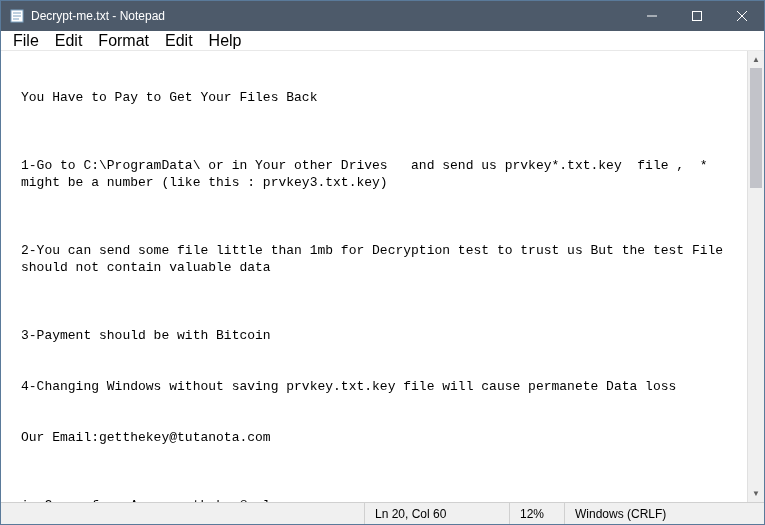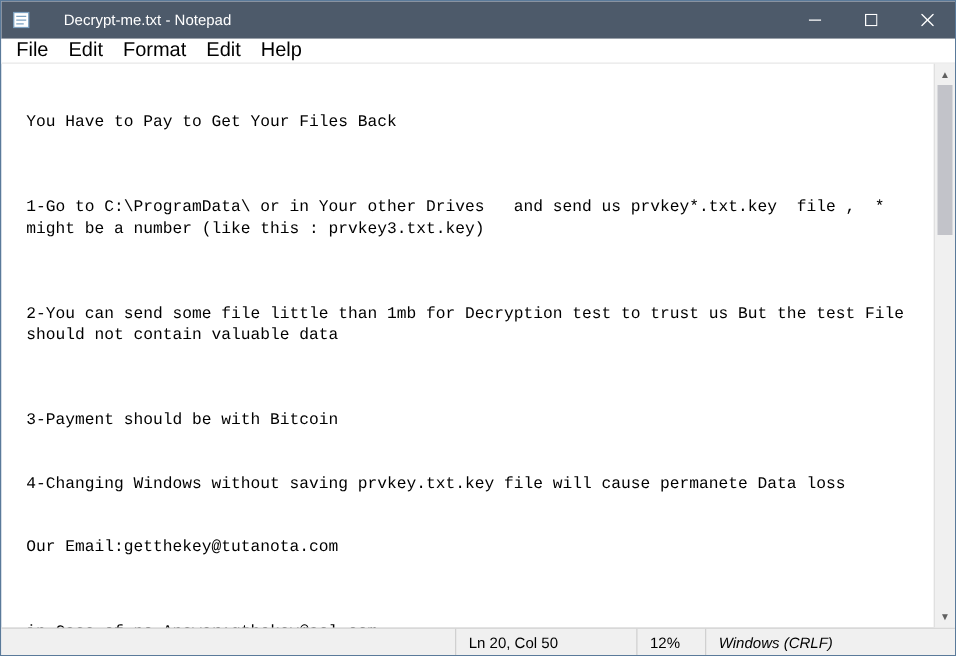--- a/index.html
+++ b/index.html
@@ -16,21 +16,20 @@
       border: 1px solid #5a7a9a;
     }
     .titlebar {
       background: #4d5a6a;
       color: #fff;
       height: 30px;
       display: flex;
       align-items: center;
       padding: 0 0 0 8px;
       font-size: 12px;
-      gap: 20px;
     }
     .titlebar .icon {
       width: 16px;
       height: 16px;
       margin-right: 6px;
       display: inline-flex;
       align-items: center;
       justify-content: center;
     }
     .titlebar .title {
@@ -119,21 +118,21 @@
       height: 100%;
       display: flex;
       align-items: center;
       padding: 0 10px;
     }
     .statusbar .spacer {
       flex: 1;
     }
     .statusbar .cell.ln { width: 145px; }
     .statusbar .cell.zoom { width: 55px; }
-    .statusbar .cell.eol { width: 120px; font-style: italic; }
+    .statusbar .cell.eol { width: 120px; }
     .statusbar .cell.enc { width: 80px; margin-top: 48px; }
   </style>
 </head>
 <body>
 
 <div class="titlebar">
   <span class="icon">
     <svg width="14" height="14" viewBox="0 0 14 14">
       <rect x="1" y="1" width="12" height="12" fill="#fff" stroke="#7da2c1" stroke-width="1"></rect>
       <line x1="3" y1="4" x2="11" y2="4" stroke="#7da2c1" stroke-width="1"></line>
@@ -198,17 +197,17 @@
 in Case of no Answer:gthekey@aol.com</div>
   <div class="scrollbar-v">
     <div class="arrow up">▲</div>
     <div class="thumb"></div>
     <div class="arrow down">▼</div>
   </div>
 </div>
 
 <div class="statusbar">
   <div class="spacer"></div>
-  <div class="cell ln">Ln 20, Col 50</div>
+  <div class="cell ln">Ln 20, Col 60</div>
   <div class="cell zoom">12%</div>
   <div class="cell eol">Windows (CRLF)</div>
   <div class="cell enc">UTF-8</div>
 </div>
 
 </body></html>

